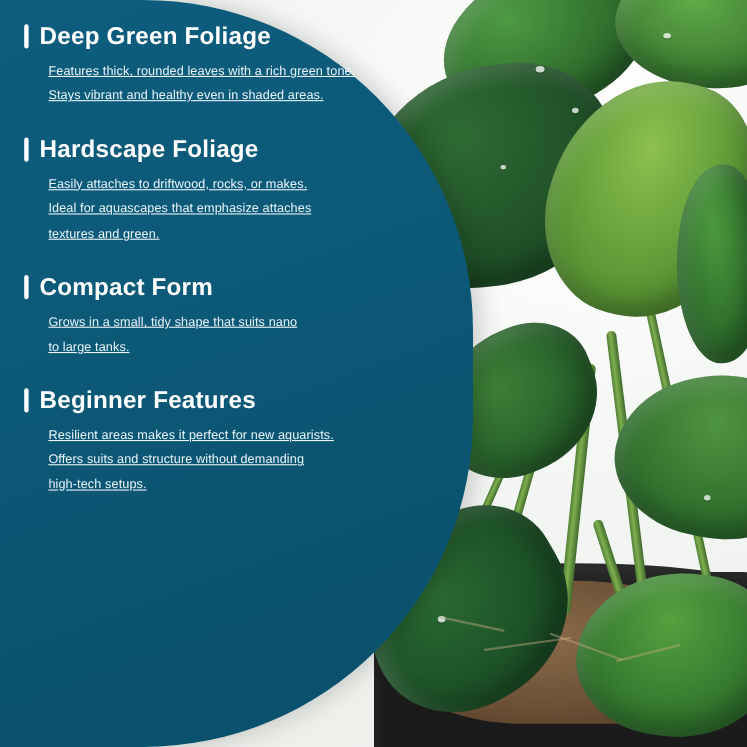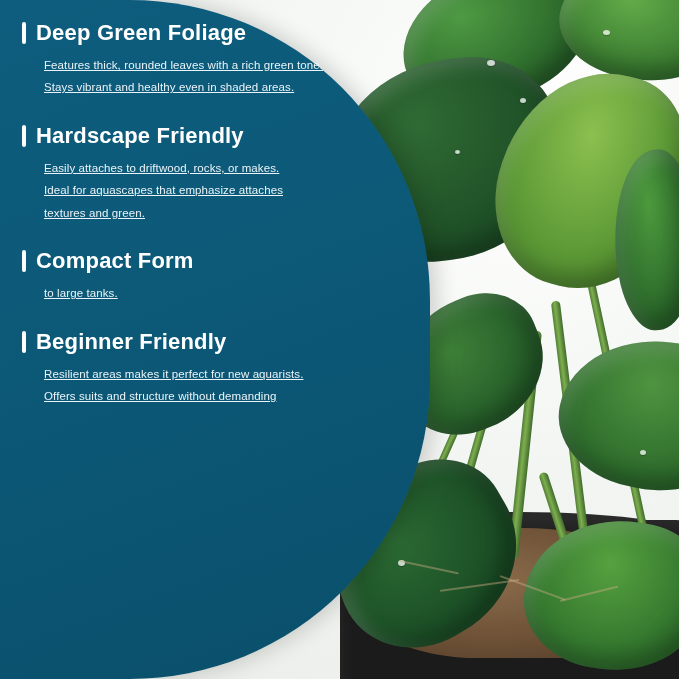--- a/index.html
+++ b/index.html
@@ -191,46 +191,48 @@
         </div>
         <div class="feature-lines">
           <div class="feature-line">Features thick, rounded leaves with a rich green tone.</div>
           <div class="feature-line">Stays vibrant and healthy even in shaded areas.</div>
         </div>
       </div>
 
       <div class="feature">
         <div class="feature-head">
           <div class="bar"></div>
-          <div class="feature-title">Hardscape Friendly</div>
+          <div class="feature-title">Hardscape Foliage</div>
         </div>
         <div class="feature-lines">
           <div class="feature-line">Easily attaches to driftwood, rocks, or makes.</div>
           <div class="feature-line">Ideal for aquascapes that emphasize attaches</div>
           <div class="feature-line">textures and green.</div>
         </div>
       </div>
 
       <div class="feature">
         <div class="feature-head">
           <div class="bar"></div>
           <div class="feature-title">Compact Form</div>
         </div>
         <div class="feature-lines">
+          <div class="feature-line">Grows in a small, tidy shape that suits nano</div>
           <div class="feature-line">to large tanks.</div>
         </div>
       </div>
 
       <div class="feature">
         <div class="feature-head">
           <div class="bar"></div>
-          <div class="feature-title">Beginner Friendly</div>
+          <div class="feature-title">Beginner Features</div>
         </div>
         <div class="feature-lines">
           <div class="feature-line">Resilient areas makes it perfect for new aquarists.</div>
           <div class="feature-line">Offers suits and structure without demanding</div>
+          <div class="feature-line">high-tech setups.</div>
         </div>
       </div>
 
     </div>
   </div>
 
 </div>
 
 </body></html>

